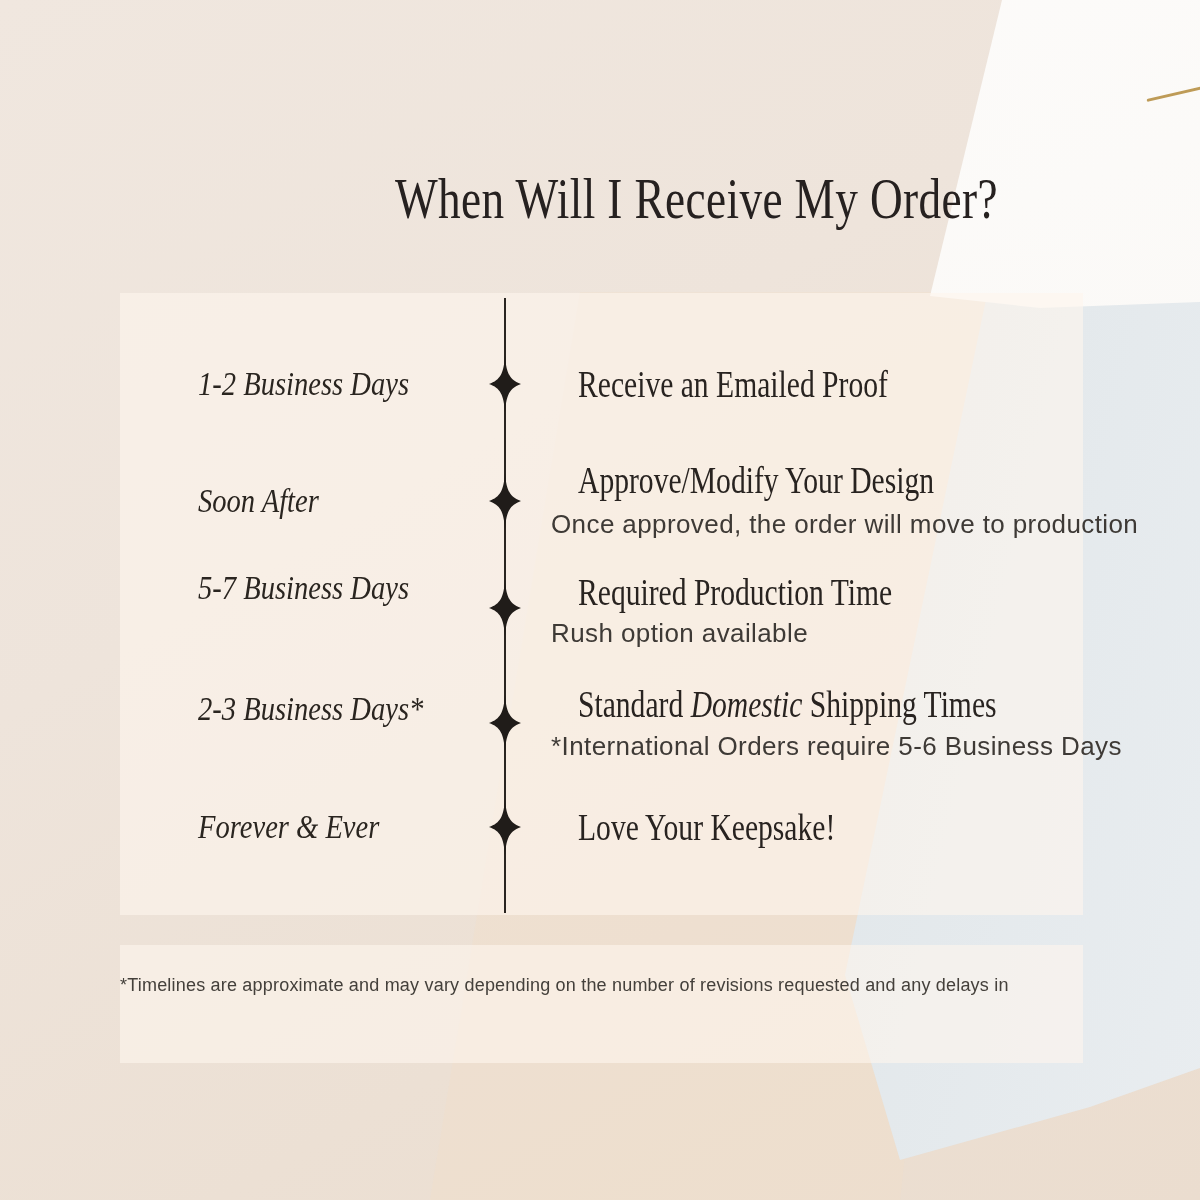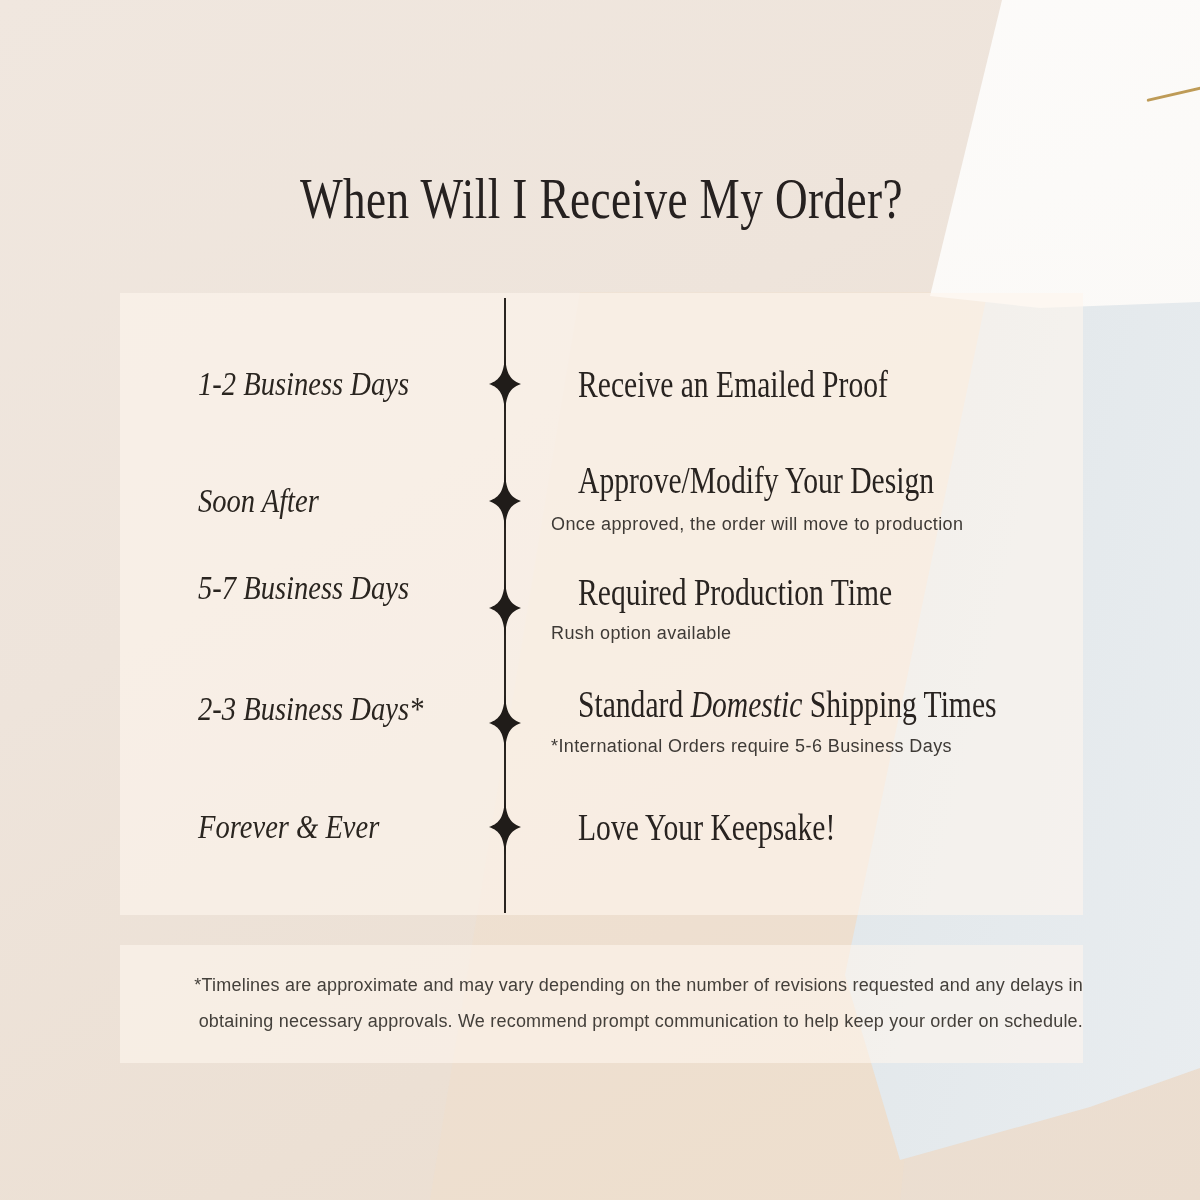--- a/index.html
+++ b/index.html
@@ -35,21 +35,21 @@
   }
   
   .panel{
     position:absolute;background:rgba(253,246,238,0.62);
   }
   .panel.main{left:120px;top:293px;width:963px;height:622px;}
   .panel.footnote{left:120px;top:945px;width:963px;height:118px;}
   
   .page-title-wrap{
     position:absolute;left:120px;width:963px;top:198px;transform:translateY(-50%);
-    text-align:center;white-space:nowrap;
+    text-align:right;white-space:nowrap;
   }
   .page-title{
     display:inline-block;font-size:58px;color:#262120;letter-spacing:.5px;
     transform:scale(.78,1);transform-origin:center;
   }
   .tl-line{
     position:absolute;left:504px;top:298px;width:2px;height:615px;background:#2A2521;
   }
   .sparkle{
     position:absolute;left:505px;transform:translate(-50%,-50%);
@@ -60,25 +60,25 @@
     transform:scaleX(.84);transform-origin:left center;
   }
   .title-wrap{position:absolute;left:578px;transform:translateY(-50%);white-space:nowrap;}
   .step-title{
     display:inline-block;font-size:37px;color:#282320;
     transform:scaleX(.80);transform-origin:left center;
   }
   .step-title .it{font-style:italic;}
   .sub-wrap{position:absolute;left:551px;transform:translateY(-50%);white-space:nowrap;}
   .step-sub{
-    font-family:"Liberation Sans",sans-serif;font-size:18px;letter-spacing:.4px;color:#3E3A36;
+    font-family:"Liberation Sans",sans-serif;font-size:26px;letter-spacing:.4px;color:#3E3A36;
   }
   .step-sub:empty{display:none;}
   .footnote-text{
-    position:absolute;left:120px;width:963px;top:968px;text-align:right;
+    position:absolute;left:120px;width:963px;top:968px;text-align:left;
     font-family:"Liberation Sans",sans-serif;font-size:18px;letter-spacing:.2px;
     line-height:35.5px;color:#44403B;
   }
 </style>
 </head>
 <body>
 
 <div class="photo-bg"></div>
 <div class="peach-sheet"></div>
 <div class="blue-paper"></div>
@@ -159,14 +159,13 @@
   <div class="label-wrap" style="top:827px">
     <span class="label">Forever &amp; Ever</span>
   </div>
   <div class="title-wrap" style="top:827px">
     <span class="step-title">Love Your Keepsake!</span>
   </div>
 </div>
 
 <div class="footnote-text">
   <div>*Timelines are approximate and may vary depending on the number of revisions requested and any delays in</div>
-  <div>obtaining necessary approvals. We recommend prompt communication to help keep your order on schedule.</div>
 </div>
 
 </body></html>

